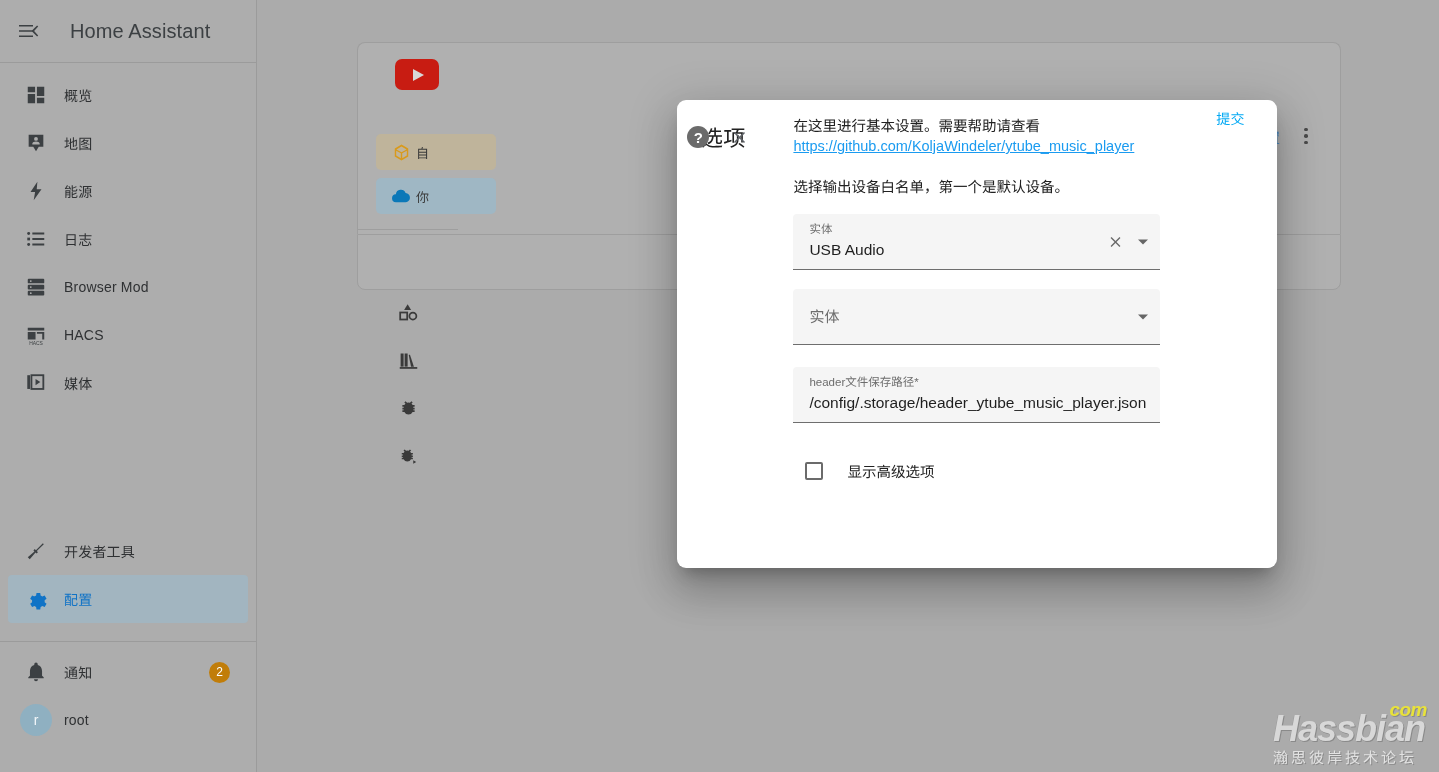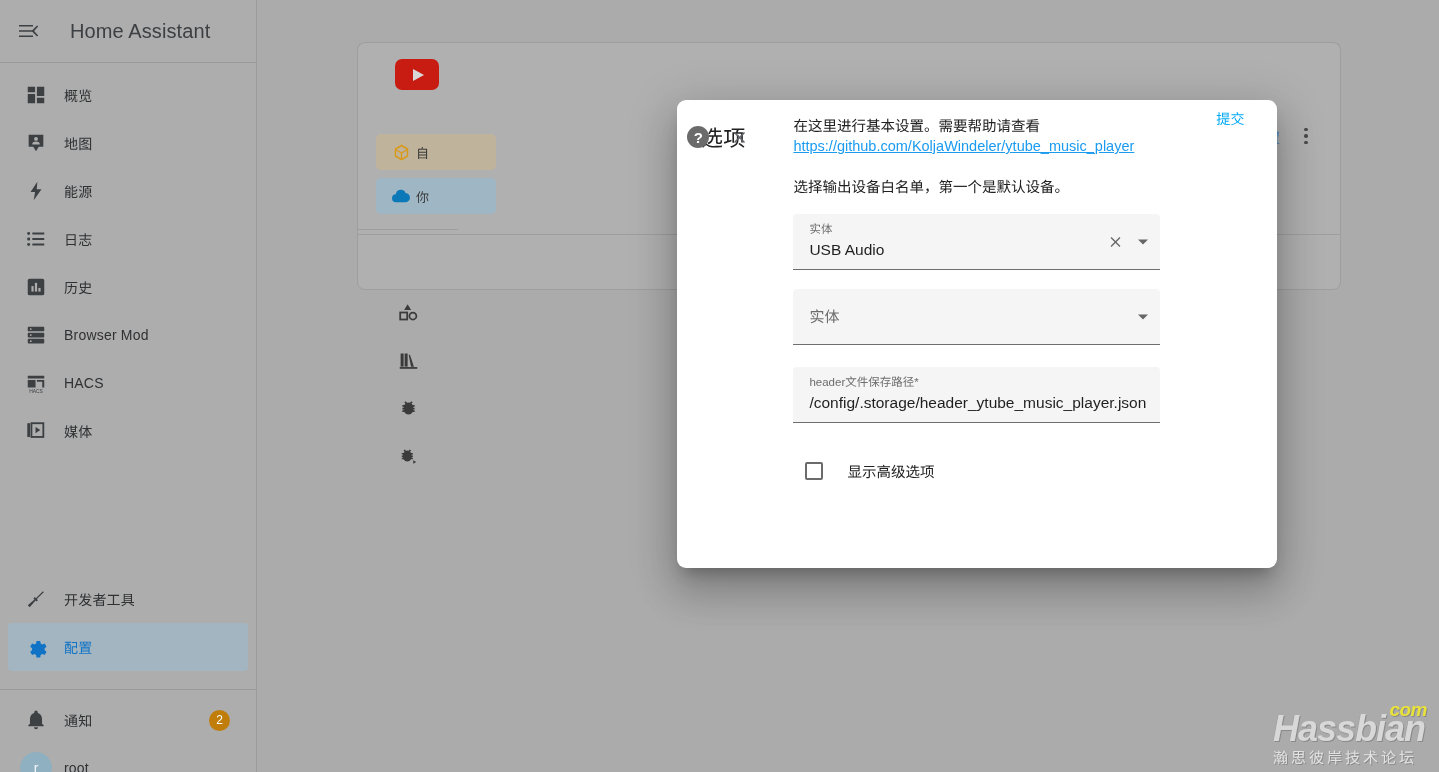--- a/index.html
+++ b/index.html
@@ -397,31 +397,20 @@
           <svg width="22" height="22" viewBox="0 0 24 24">
             <path fill="currentColor" d="M8 5h13v2H8V5zm0 6h13v2H8v-2zm0 6h13v2H8v-2z"></path>
             <circle fill="currentColor" cx="4" cy="6" r="1.6"></circle>
             <rect fill="currentColor" x="2.5" y="10.5" width="3" height="3"></rect>
             <circle fill="currentColor" cx="4" cy="18" r="1.6"></circle>
           </svg>
         </span>
         <span class="nav-label">日志</span>
       </div>
 
-      <div class="nav-item">
-        <span class="nav-icon">
-          <svg width="22" height="22" viewBox="0 0 24 24">
-            <rect fill="currentColor" x="3" y="3" width="18" height="18" rx="2"></rect>
-            <rect fill="#adadad" x="7" y="11" width="2.4" height="6"></rect>
-            <rect fill="#adadad" x="10.8" y="7.5" width="2.4" height="9.5"></rect>
-            <rect fill="#adadad" x="14.6" y="13" width="2.4" height="4"></rect>
-          </svg>
-        </span>
-        <span class="nav-label">历史</span>
-      </div>
 
       <div class="nav-item">
         <span class="nav-icon">
           <svg width="22" height="22" viewBox="0 0 24 24">
             <rect fill="currentColor" x="3" y="3" width="18" height="5" rx="1"></rect>
             <rect fill="currentColor" x="3" y="9.6" width="18" height="5" rx="1"></rect>
             <rect fill="currentColor" x="3" y="16.2" width="18" height="5" rx="1"></rect>
             <circle fill="#adadad" cx="6.3" cy="5.5" r="1"></circle>
             <circle fill="#adadad" cx="6.3" cy="12.1" r="1"></circle>
             <circle fill="#adadad" cx="6.3" cy="18.7" r="1"></circle>

